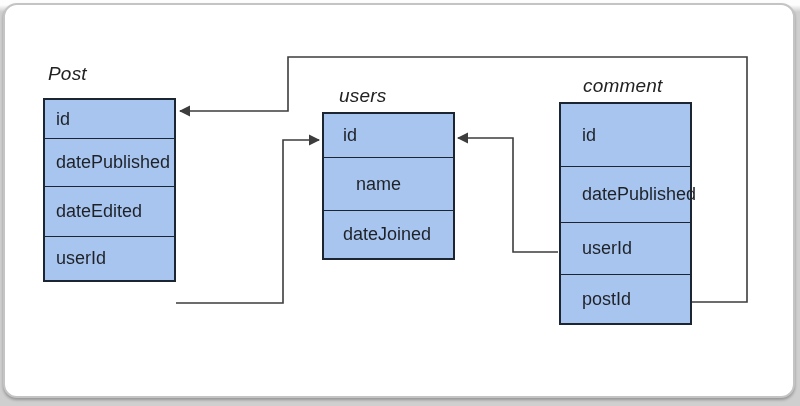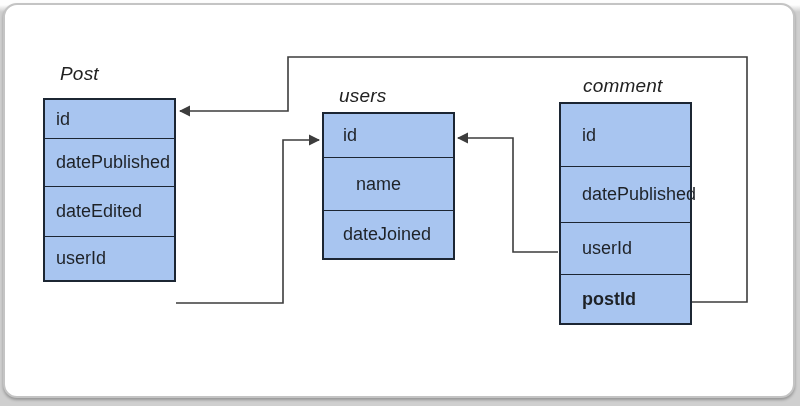--- a/index.html
+++ b/index.html
@@ -38,41 +38,41 @@
   svg.wires{position:absolute;inset:0;width:800px;height:406px;pointer-events:none;}
   svg.wires polyline{fill:none;stroke:var(--wire);stroke-width:1.6px;}
 </style>
 </head>
 <body>
 
 <div class="canvas-card"></div>
 
 <div class="stage">
 
-  <div class="entity-title" style="left:60px;top:63px;">Post</div>
+  <div class="entity-title" style="left:48px;top:63px;">Post</div>
   <div class="entity-box pad-s" style="left:43px;top:98px;width:133px;">
     <div class="field-row" style="height:39px;">id</div>
     <div class="field-row" style="height:48px;">datePublished</div>
     <div class="field-row" style="height:50px;">dateEdited</div>
     <div class="field-row" style="height:43px;">userId</div>
   </div>
 
   <div class="entity-title" style="left:339px;top:77px;margin-top:8px;">users</div>
   <div class="entity-box pad-m" style="left:322px;top:112px;width:133px;">
     <div class="field-row" style="height:44px;">id</div>
     <div class="field-row" style="height:53px;padding-left:32px;">name</div>
     <div class="field-row" style="height:47px;text-align:center;">dateJoined</div>
   </div>
 
   <div class="entity-title" style="left:583px;top:75px;">comment</div>
   <div class="entity-box pad-l" style="left:559px;top:102px;width:133px;">
     <div class="field-row" style="height:63px;">id</div>
     <div class="field-row" style="height:56px;">datePublished</div>
     <div class="field-row" style="height:52px;">userId</div>
-    <div class="field-row" style="height:48px;font-weight:bold;">postId</div>
+    <div class="field-row" style="height:48px;">postId</div>
   </div>
 
   <svg class="wires" viewBox="0 0 800 406">
     <defs>
       <marker id="arrow" viewBox="0 0 10 10" refX="9" refY="5" markerWidth="7" markerHeight="7" orient="auto">
         <path d="M0,0 L10,5 L0,10 z" fill="#3d3d3d"></path>
       </marker>
     </defs>
     <polyline points="692,302 747,302 747,57 288,57 288,111 180,111" marker-end="url(#arrow)"></polyline>
     <polyline points="176,303 283,303 283,140 319,140" marker-end="url(#arrow)"></polyline>

